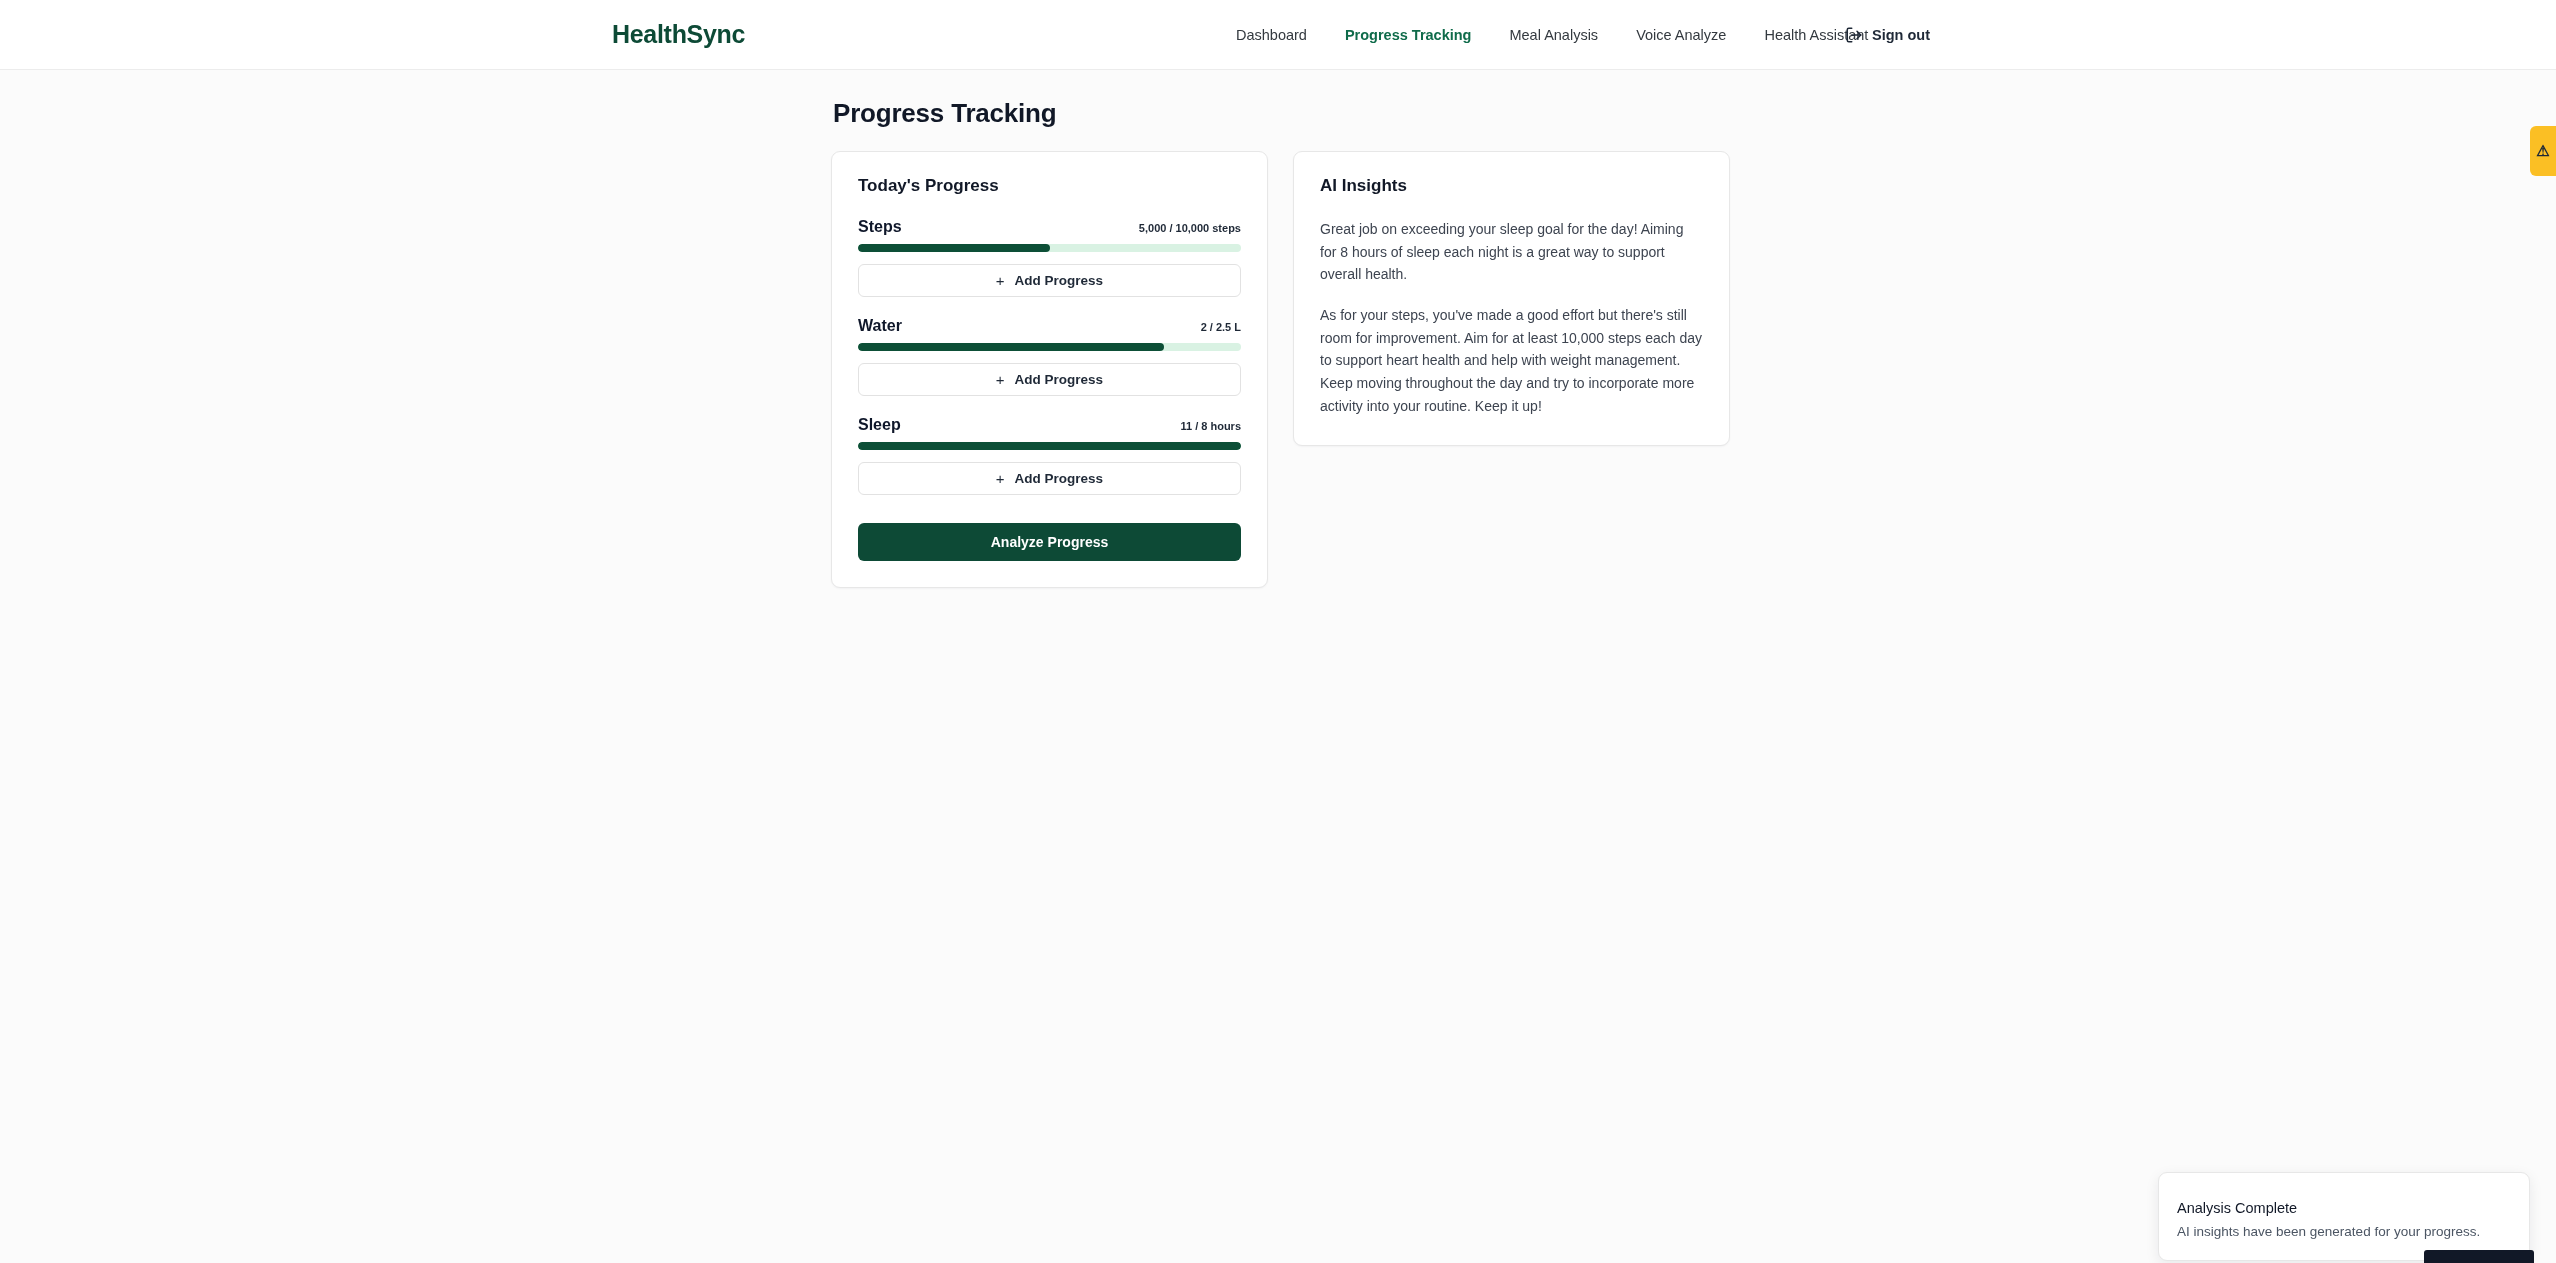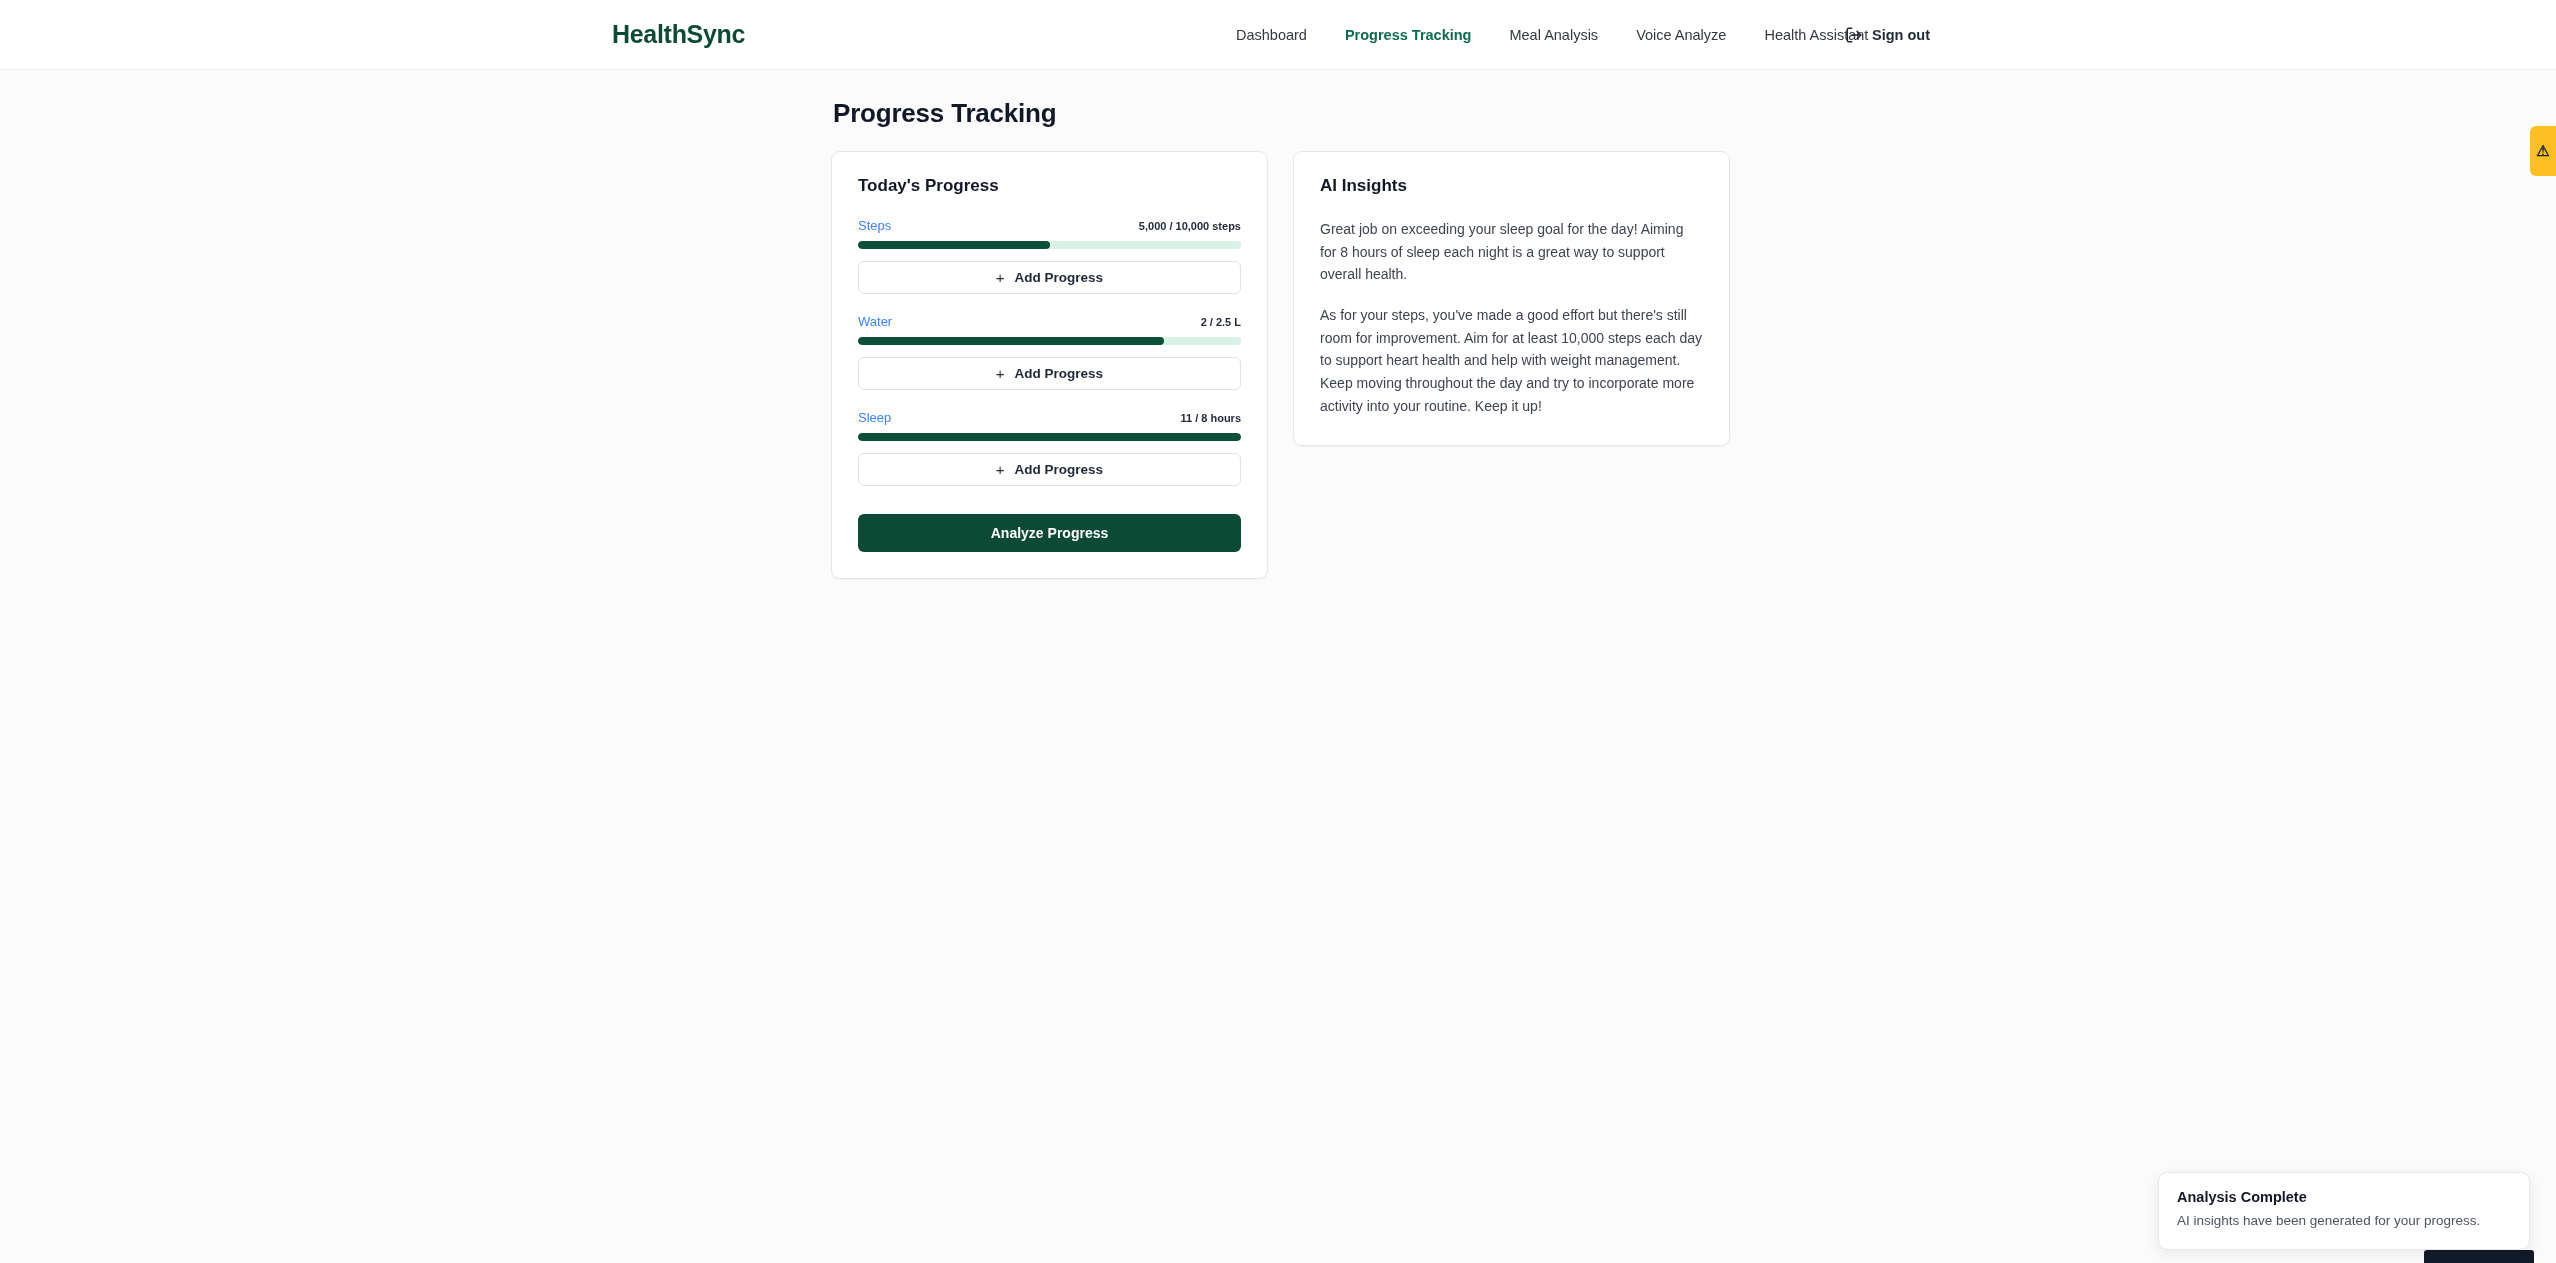--- a/index.html
+++ b/index.html
@@ -88,21 +88,21 @@
     margin-bottom: 22px;
   }
 
   .metric { margin-bottom: 20px; }
   .metric-head {
     display: flex;
     justify-content: space-between;
     align-items: baseline;
     margin-bottom: 8px;
   }
-  .metric-name { font-size: 13px; font-weight: 400; color: #3b82f6; }
+  .metric-name { font-size: 16px; font-weight: 700; color: #0f172a; }
   .metric-value { font-size: 11px; font-weight: 600; color: #1f2937; }
   .bar-track {
     width: 100%;
     height: 8px;
     background: #d9f2e3;
     border-radius: 4px;
     overflow: hidden;
   }
   .bar-fill {
     height: 100%;
@@ -169,21 +169,21 @@
     position: absolute;
     left: 2158px;
     top: 1172px;
     width: 372px;
     background: #ffffff;
     border: 1px solid #e7e7e7;
     border-radius: 9px;
     box-shadow: 0 4px 14px rgba(16,24,40,.08);
     padding: 16px 18px 18px 18px;
   }
-  .toast-title { font-size: 14.5px; font-weight: 700; color: #111827; margin-bottom: 7px; }
+  .toast-title { font-size: 14.5px; font-weight: 400; color: #111827; margin-bottom: 7px; margin-top: 11px; }
   .toast-body { font-size: 13.5px; color: #4b5563; line-height: 1.4; }
 
   .bottom-bar {
     position: absolute;
     left: 2424px;
     top: 1250px;
     width: 110px;
     height: 13px;
     background: #111827;
     border-radius: 3px 3px 0 0;

